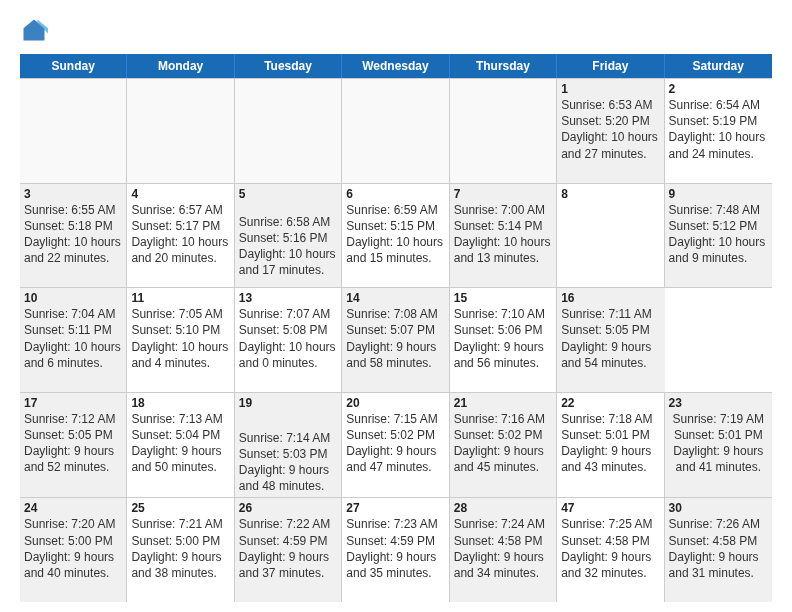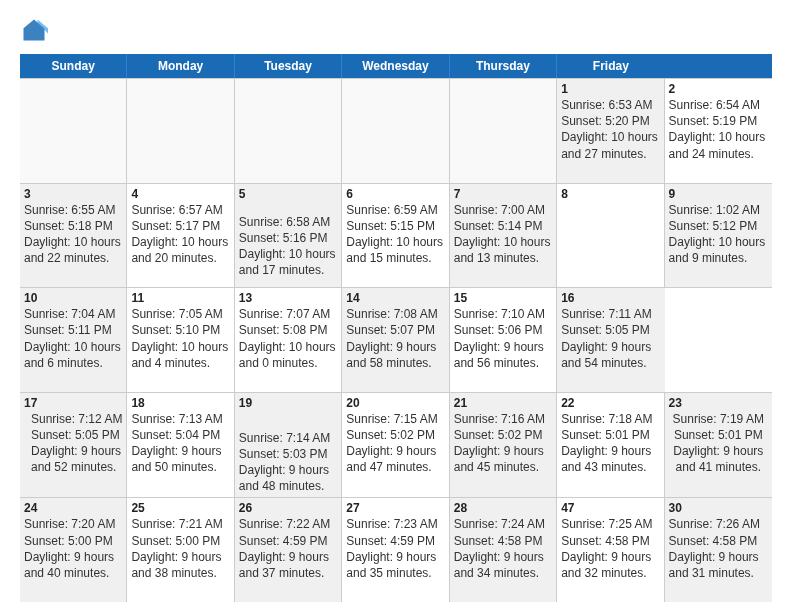--- a/index.html
+++ b/index.html
@@ -132,20 +132,21 @@
   </div>
 
   <div class="calendar">
     <div class="cal-header">
     <div class="cal-header-cell">Sunday</div>
         <div class="cal-header-cell">Monday</div>
         <div class="cal-header-cell">Tuesday</div>
         <div class="cal-header-cell">Wednesday</div>
         <div class="cal-header-cell">Thursday</div>
         <div class="cal-header-cell">Friday</div>
+        <div class="cal-header-cell">Saturday</div>
       </div>
     <div class="cal-body border-top">
     <div class="cal-row">
           <div class="cal-cell empty"></div>
           <div class="cal-cell empty"></div>
           <div class="cal-cell empty"></div>
           <div class="cal-cell empty"></div>
           <div class="cal-cell empty"></div>
           <div class="cal-cell shaded">
             <span class="day-num">1</span>
@@ -189,21 +190,21 @@
             <span class="day-num">7</span>
             <div class="info" style="white-space: pre-line;">Sunrise: 7:00 AM
 Sunset: 5:14 PM
 Daylight: 10 hours and 13 minutes.</div>
           </div>
           <div class="cal-cell">
             <span class="day-num">8</span>
           </div>
           <div class="cal-cell shaded">
             <span class="day-num">9</span>
-            <div class="info" style="white-space: pre-line;">Sunrise: 1:02 AM
+            <div class="info" style="white-space: pre-line;">Sunrise: 7:48 AM
 Sunset: 5:12 PM
 Daylight: 10 hours and 9 minutes.</div>
           </div>
         </div>
         <div class="cal-row">
           <div class="cal-cell shaded">
             <span class="day-num">10</span>
             <div class="info" style="white-space: pre-line;">Sunrise: 7:04 AM
 Sunset: 5:11 PM
 Daylight: 10 hours and 6 minutes.</div>
@@ -235,21 +236,21 @@
           <div class="cal-cell shaded">
             <span class="day-num">16</span>
             <div class="info" style="white-space: pre-line;">Sunrise: 7:11 AM
 Sunset: 5:05 PM
 Daylight: 9 hours and 54 minutes.</div>
           </div>
         </div>
         <div class="cal-row">
           <div class="cal-cell shaded">
             <span class="day-num">17</span>
-            <div class="info" style="white-space: pre-line; margin-left: 7px;">Sunrise: 7:12 AM
+            <div class="info" style="white-space: pre-line;">Sunrise: 7:12 AM
 Sunset: 5:05 PM
 Daylight: 9 hours and 52 minutes.</div>
           </div>
           <div class="cal-cell">
             <span class="day-num">18</span>
             <div class="info" style="white-space: pre-line;">Sunrise: 7:13 AM
 Sunset: 5:04 PM
 Daylight: 9 hours and 50 minutes.</div>
           </div>
           <div class="cal-cell shaded">

